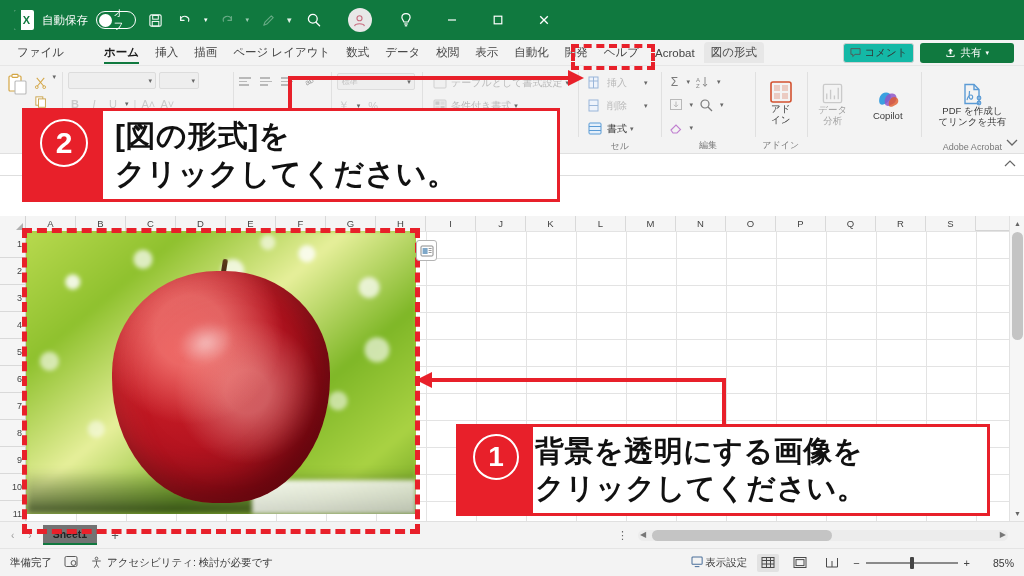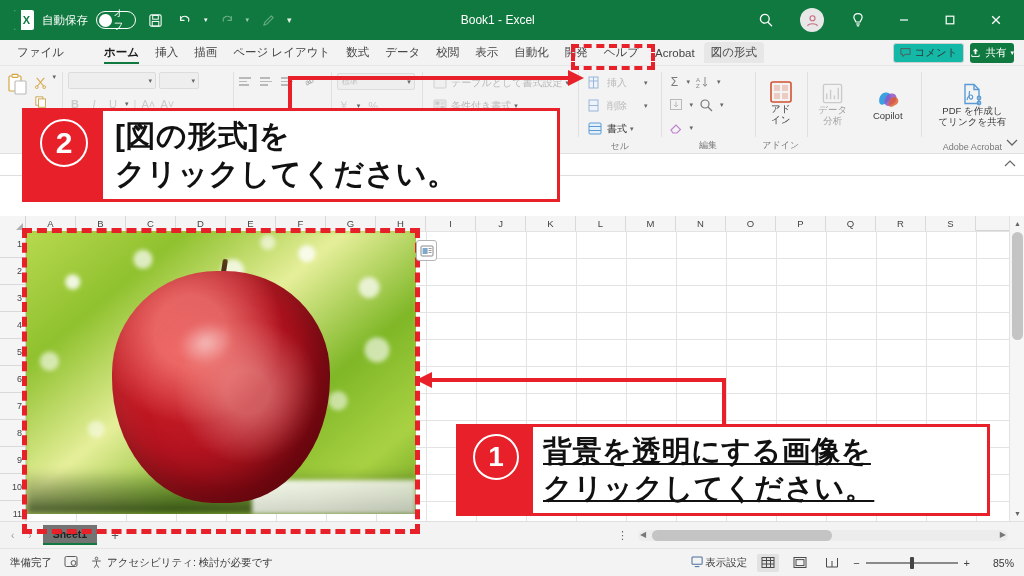--- a/index.html
+++ b/index.html
@@ -55,21 +55,21 @@
     content:""; position:absolute; left:7px; right:7px; bottom:-1px; height:2px; background:#10793f;
   }
   .tab.ctx { background:#e7e7e7; }
   .tabbar-right { margin-left:auto; display:flex; align-items:center; gap:6px; padding-right:10px;}
   .btn-comment {
     display:flex; align-items:center; gap:4px; font-size:10.5px; color:#333;
     border:1px solid #cfcfcf; background:#14b8a6; border-radius:3px; padding:2px 6px;
   }
   .btn-share {
     display:flex; align-items:center; gap:4px; font-size:10.5px; color:#fff;
-    background:#10793f; border-radius:3px; padding:3px 0;
+    background:#10793f; border-radius:3px; padding:3px 25px;
   }
 
   
   .ribbon {
     position:absolute; left:0; top:66px; width:1024px; height:88px;
     background:#f3f3f3; display:flex; align-items:stretch;
     border-bottom:1px solid #e0e0e0; overflow:hidden;
   }
   .rgroup { display:flex; flex-direction:column; justify-content:space-between;
     padding:3px 6px 1px; position:relative; }
@@ -220,21 +220,21 @@
     color:#111; font-weight:bold; letter-spacing:.5px; }
 
   #callout2 { left:22px; top:108px; width:538px; height:94px; }
   #callout2 .num { width:78px; }
   #callout2 .num span { width:48px; height:48px; font-size:30px; margin-top:6px;}
   #callout2 .txt { font-size:30px; line-height:1.28; padding-left:12px; }
 
   #callout1 { left:456px; top:424px; width:534px; height:92px; }
   #callout1 .num { width:74px; }
   #callout1 .num span { width:46px; height:46px; font-size:28px; margin-top:5px;}
-  #callout1 .txt { font-size:29px; line-height:1.28; padding-left:10px;text-decoration:underline; }
+  #callout1 .txt { font-size:29px; line-height:1.28; padding-left:2px; }
 
   .dashbox { position:absolute; border:4px dashed #e8202a; z-index:55; }
   #dash-tab { left:571px; top:44px; width:84px; height:26px; }
 
   .conn { position:absolute; z-index:50; pointer-events:none; }
 </style>
 </head>
 <body>
 
 <div id="app">
@@ -271,21 +271,20 @@
           </svg>
       </div>
       <span class="caret" style="color:#9ecdb3">▾</span>
       <div class="tb-icon dim">
         <svg width="15" height="15" viewBox="0 0 16 16">
             <path d="M3 13 L4.2 9.8 L11 3 L13 5 L6.2 11.8 Z" fill="none" stroke="#cfe6d8" stroke-width="1.2" stroke-linejoin="round"></path>
           </svg>
       </div>
       <span class="caret" style="color:#dff0e6;font-size:9px">▾</span>
     </div>
-    <div class="tb-title">Book1  -  Excel</div>
     <div class="tb-right">
       <div class="winbtn">
         <svg width="16" height="16" viewBox="0 0 16 16">
             <circle cx="6.8" cy="6.8" r="4.4" fill="none" stroke="#fff" stroke-width="1.3"></circle>
             <line x1="10" y1="10.2" x2="13.6" y2="13.8" stroke="#fff" stroke-width="1.3" stroke-linecap="round"></line>
           </svg>
       </div>
       <div class="winbtn">
         <div class="avatar">
           <svg width="15" height="15" viewBox="0 0 16 16">

